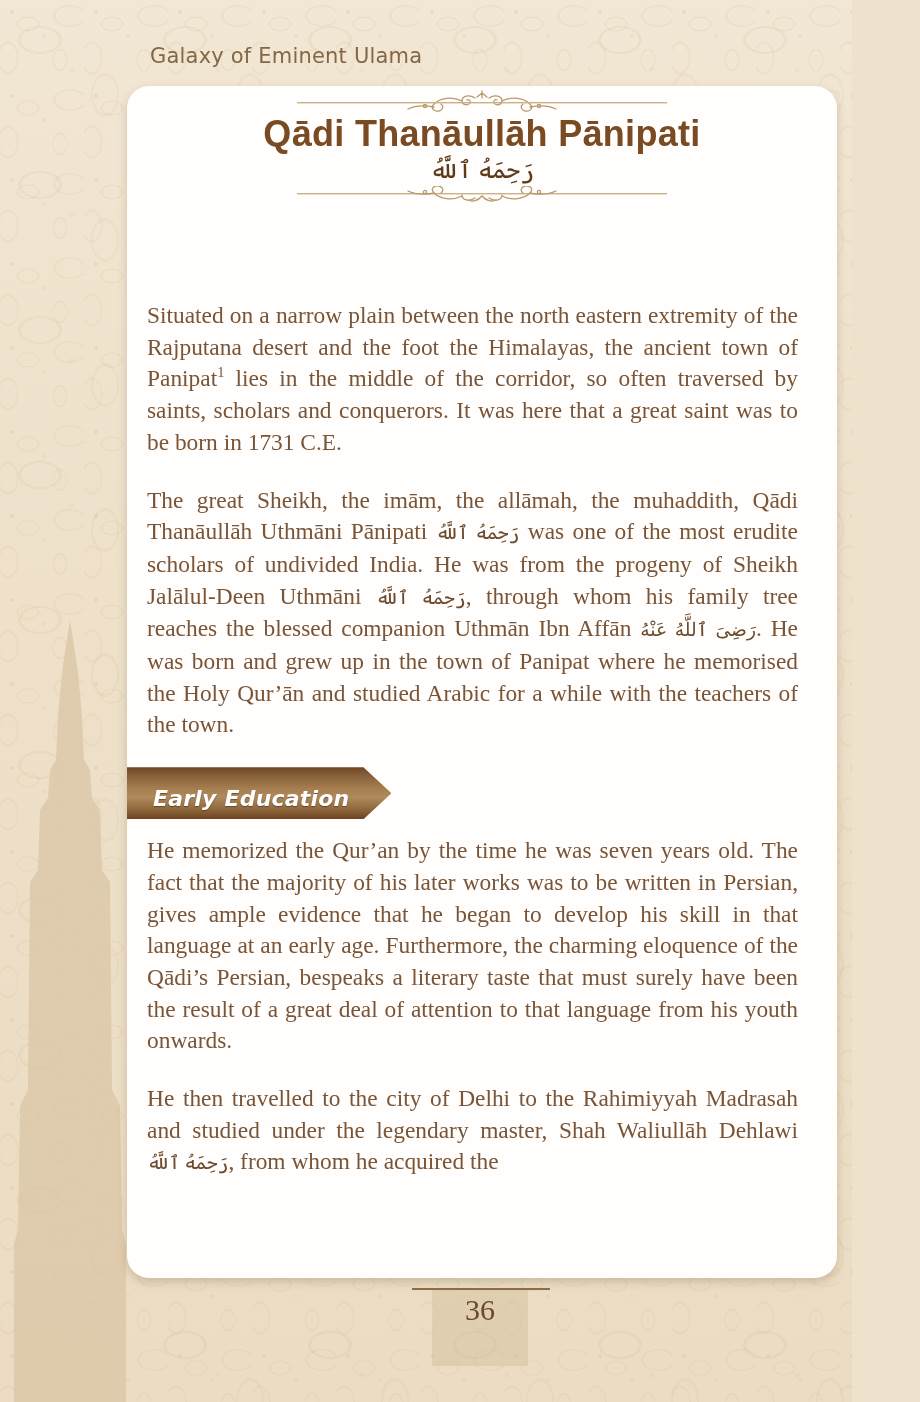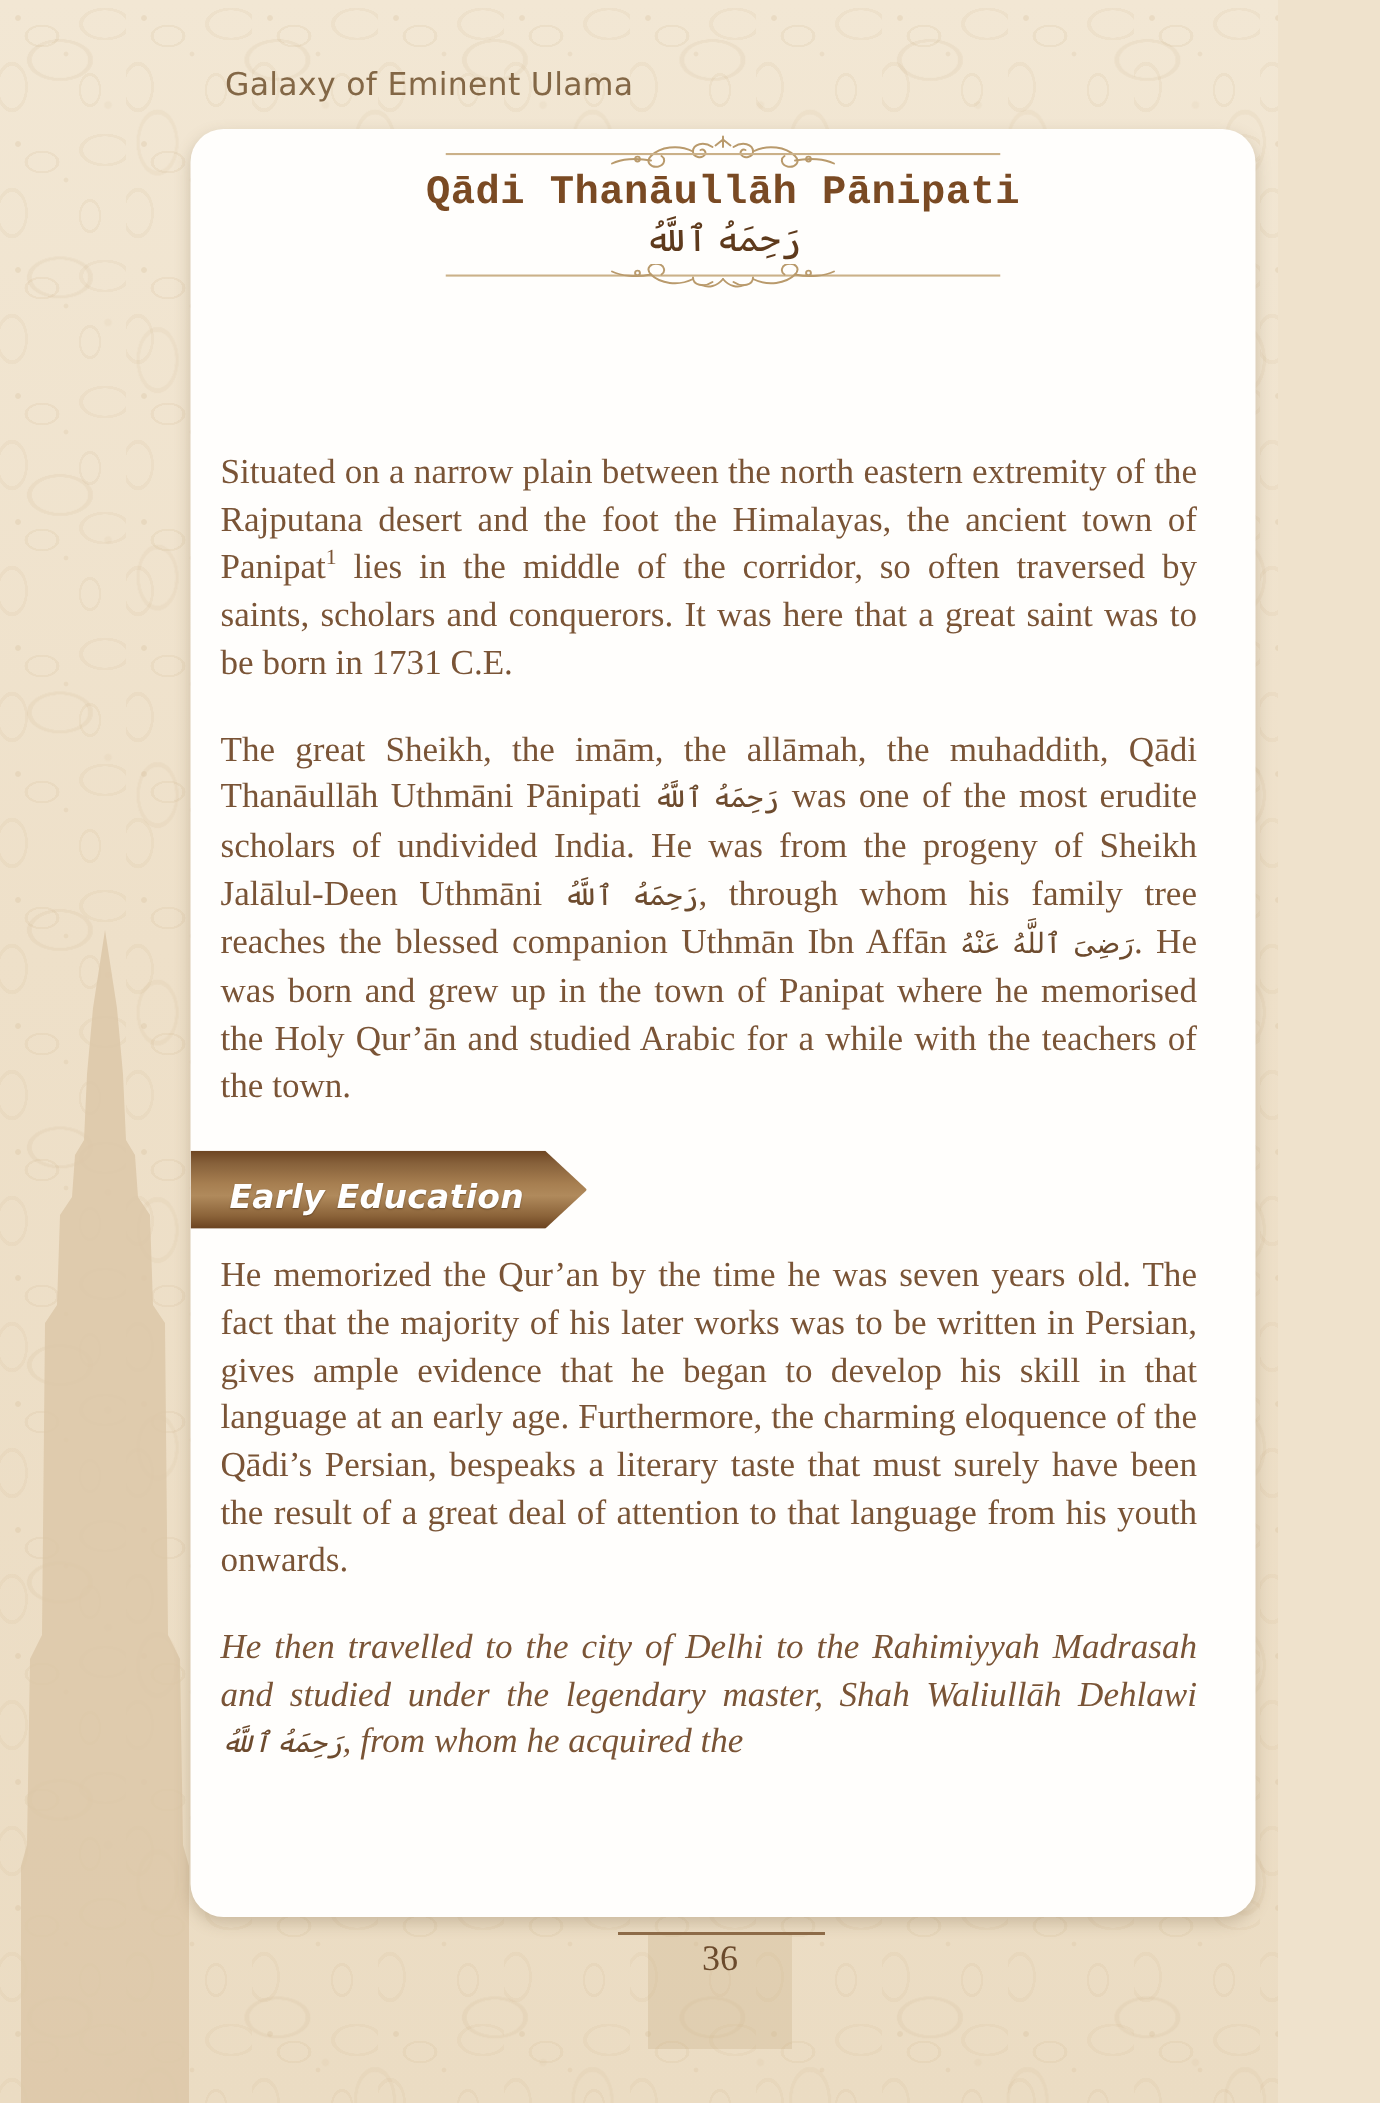--- a/index.html
+++ b/index.html
@@ -93,23 +93,23 @@
   }
   .orn {
     position: relative;
     width: 370px;
     margin: 0 auto;
     height: 22px;
   }
   .orn svg { display:block; width:100%; height:100%; }
 
   .doc-title {
-    font-family: Liberation Mono, monospace;
+    font-family: Liberation Sans, sans-serif;
     font-weight: bold;
-    font-size: 27px;
+    font-size: 36px;
     color: #7a4a23;
     letter-spacing: .3px;
     line-height: 1.12;
     margin: 2px 0 1px 0;
   }
   .honorific {
     font-size: 24px;
     color: #5e3a1c;
     line-height: 1.25;
     margin: 0 0 1px 0;
@@ -127,21 +127,21 @@
     margin: 0 16px 26px 0;
     font-family: "Liberation Serif", serif;
     font-size: 23.4px;
     line-height: 31.7px;
     color: #7a5436;
     text-align: justify;
     text-justify: inter-word;
     -webkit-hyphens: none;
     hyphens: none;
   }
-  p.para:last-child { margin-bottom: 0; font-style: italic; }
+  p.para:last-child { margin-bottom: 0; }
   sup.fn {
     font-size: .62em;
     vertical-align: super;
     line-height: 0;
   }
   .arabic-inline {
     font-size: .80em;
     color: #6d4b2e;
     letter-spacing: 0;
   }
@@ -223,21 +223,21 @@
     height: 2px;
     background: #8d6b48;
   }
   .folio-num {
     position: absolute;
     left: 432px;
     top: 5px;
     width: 96px;
     text-align: center;
     font-family: "Liberation Serif", serif;
-    font-size: 24px;
+    font-size: 30px;
     color: #6b4a2c;
   }
 </style>
 </head>
 <body>
 
 <div class="page">
 
   <div class="damask"></div>
   <div class="damask2"></div>

